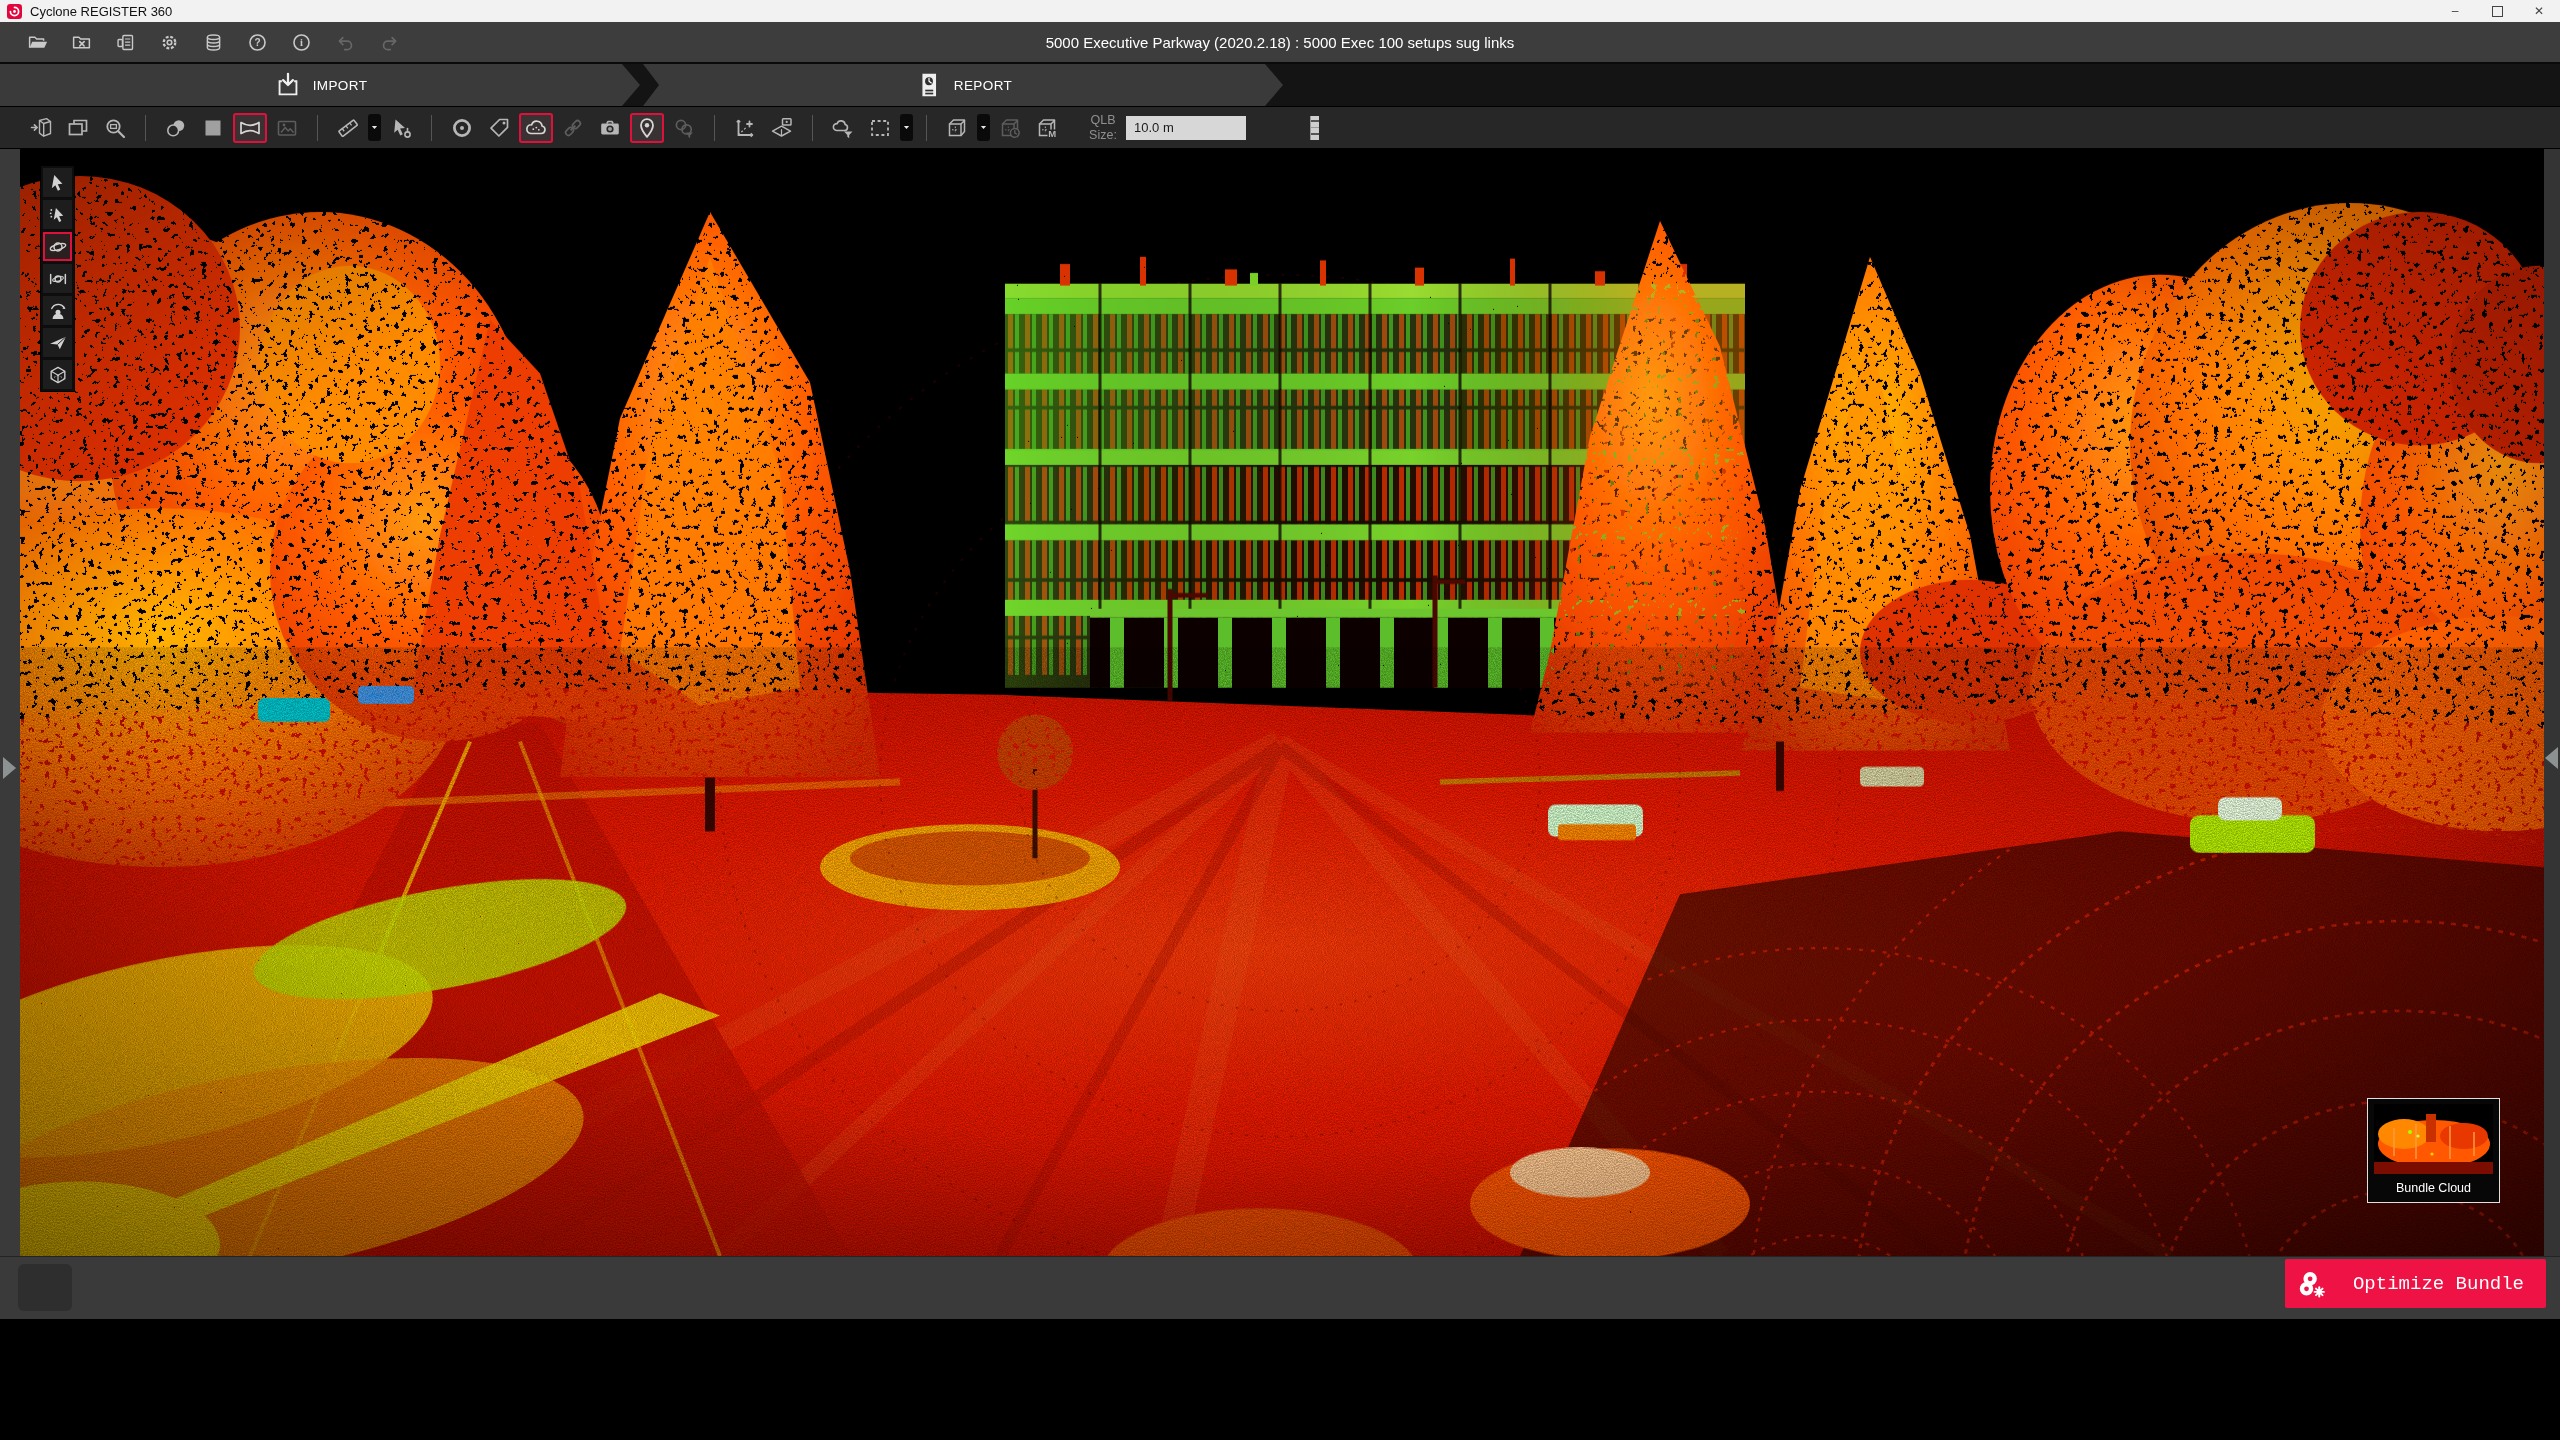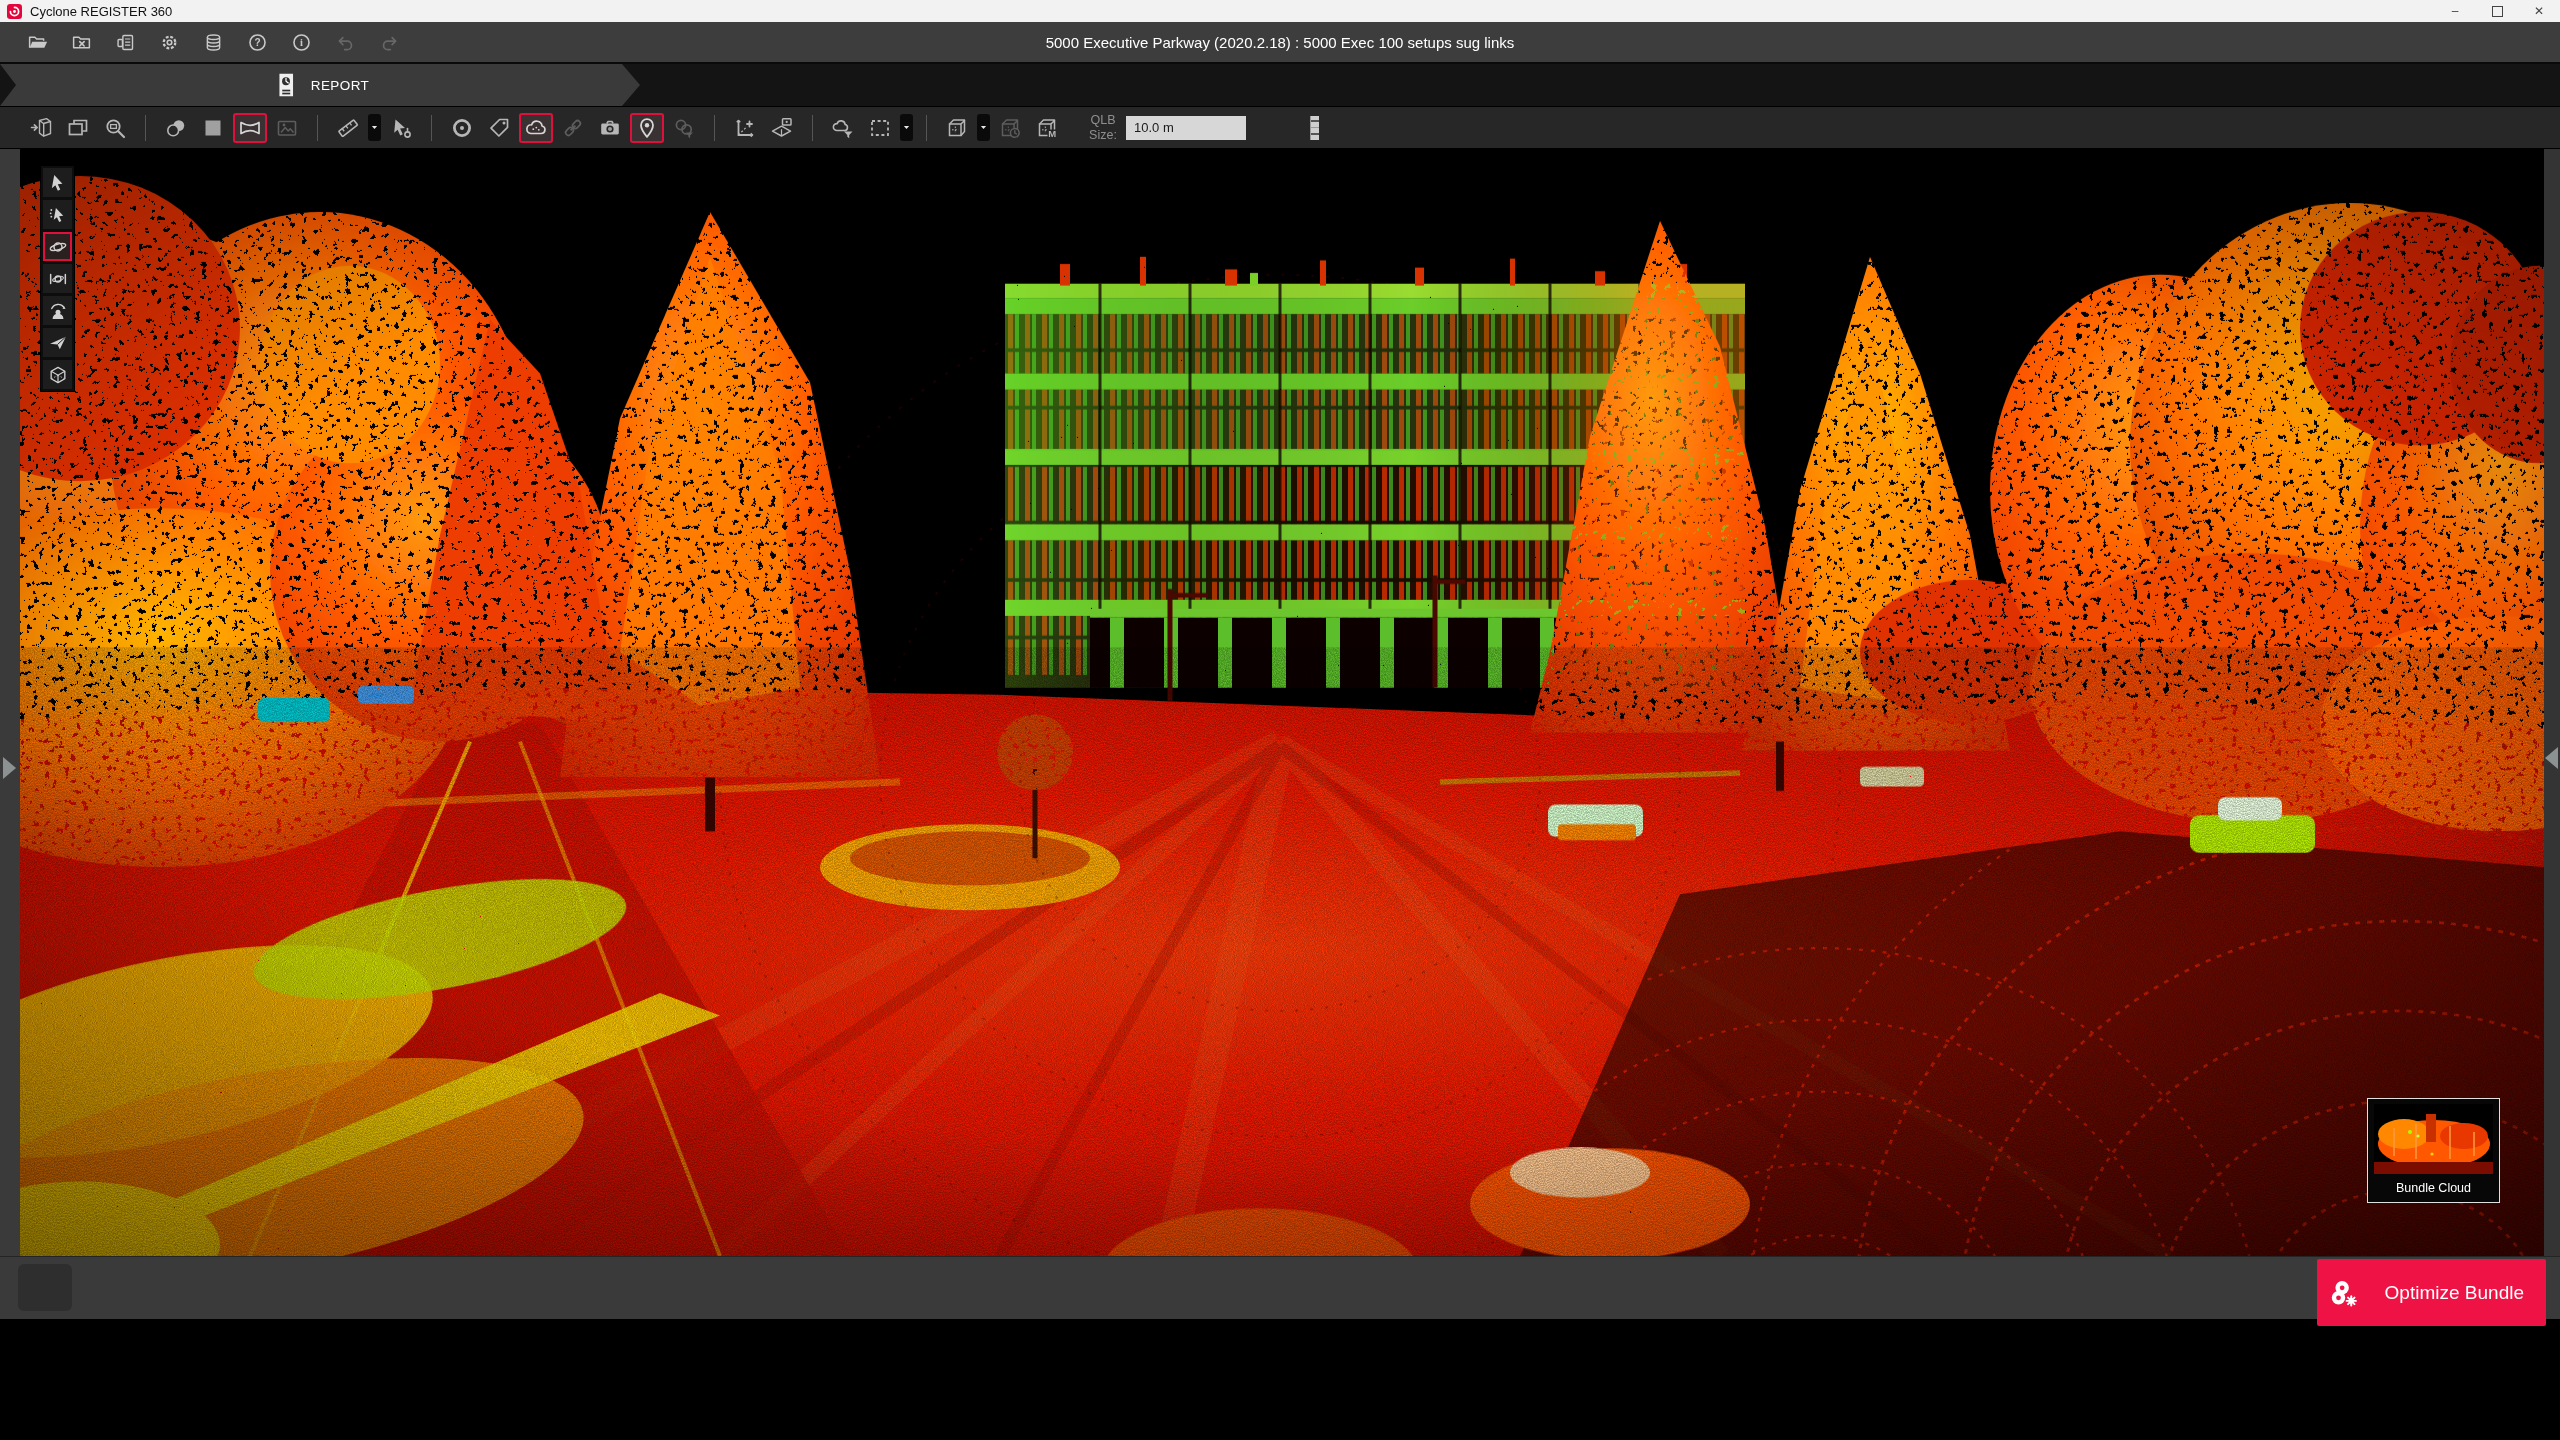--- a/index.html
+++ b/index.html
@@ -65,21 +65,21 @@
   .expander-left{position:absolute;left:3px;top:608px;width:0;height:0;border-top:11px solid transparent;border-bottom:11px solid transparent;border-left:13px solid #969c9c;opacity:.9;z-index:5;}
   .expander-right{position:absolute;right:2px;top:598px;width:0;height:0;border-top:11px solid transparent;border-bottom:11px solid transparent;border-right:13px solid #969c9c;opacity:.9;z-index:5;}
 
   .bundle-card{position:absolute;right:60px;bottom:53px;width:133px;height:105px;background:#070707;border:1px solid #e0e0e0;z-index:6;display:flex;flex-direction:column;align-items:center;padding-top:5px;box-sizing:border-box;}
   .bundle-card svg{width:119px;height:70px;display:block;}
   .bundle-label{color:#fff;font-size:12.5px;margin-top:7px;}
 
   
   .footer{height:62px;background:#3a3a3a;position:relative;flex:0 0 auto;border-top:1px solid #242424;}
   .footer-pill{position:absolute;left:18px;top:7px;width:54px;height:47px;background:#2e2e2e;border-radius:6px;}
-  .optimize-btn{position:absolute;right:14px;top:2px;height:67px;background:#ee1245;color:#fff;display:flex;align-items:center;gap:26px;padding:0 22px 0 12px;font-size:19px;border-radius:2px;}
+  .optimize-btn{position:absolute;right:14px;top:2px;height:49px;background:#ee1245;color:#fff;display:flex;align-items:center;gap:26px;padding:0 22px 0 12px;font-size:19px;border-radius:2px;font-family:Liberation Mono, monospace;}
   .optimize-btn svg{width:30px;height:30px;}
 </style>
 </head>
 <body>
 
 <svg width="0" height="0" style="position:absolute" xmlns="http://www.w3.org/2000/svg" xmlns:xlink="http://www.w3.org/1999/xlink" aria-hidden="true">
 <defs>
 
   <symbol id="m-open" viewBox="0 0 24 24">
         <path d="M3 18V6h6l2 2h8v2" fill="none" stroke="currentColor" stroke-width="1.7" stroke-linejoin="round"></path>
@@ -370,20 +370,28 @@
       </div>
     <div class="mbtn dis">
         <svg>
           <use href="#m-redo" xlink:href="#m-redo"></use>
         </svg>
       </div>
     <div class="proj-title">5000 Executive Parkway (2020.2.18) : 5000 Exec 100 setups sug links</div>
   </div>
 
   <div class="tabs">
+    <div class="tab first">
+      <span class="ticon">
+          <svg>
+            <use href="#tab-import" xlink:href="#tab-import"></use>
+          </svg>
+        </span>
+      <span class="tlabel">IMPORT</span>
+    </div>
     <div class="tab">
       <span class="ticon">
           <svg>
             <use href="#tab-report" xlink:href="#tab-report"></use>
           </svg>
         </span>
       <span class="tlabel">REPORT</span>
     </div>
   </div>
 

